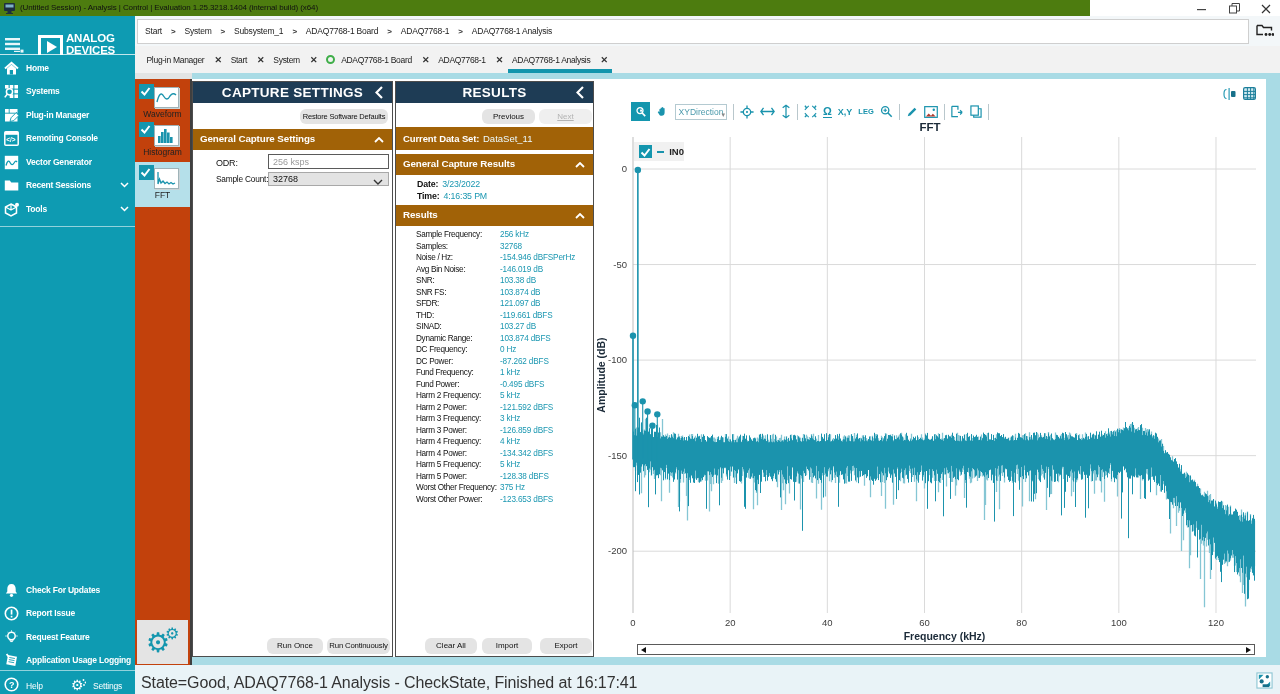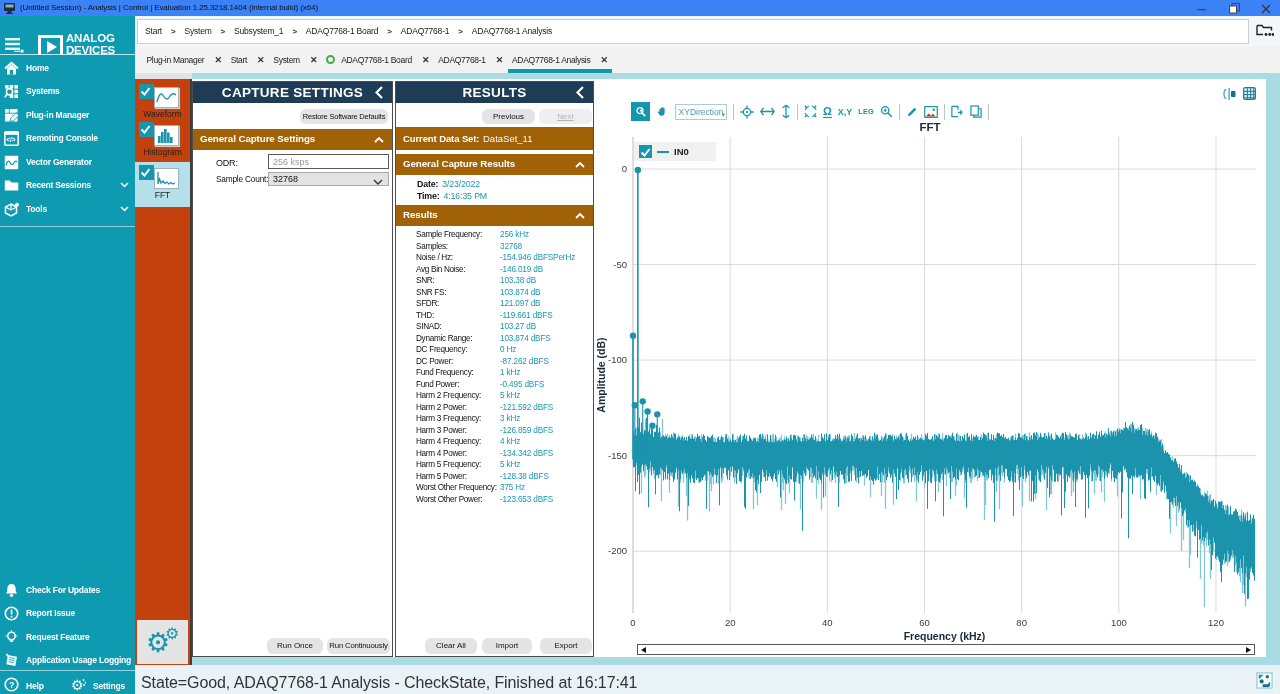--- a/index.html
+++ b/index.html
@@ -1,21 +1,21 @@
 <!DOCTYPE html>
 <html><head>
 <meta charset="utf-8">
 <style>
   * { margin:0; padding:0; box-sizing:border-box; }
   html,body { width:1280px; height:694px; overflow:hidden; }
   body { font-family:"Liberation Sans", sans-serif; position:relative; background:#ffffff; }
   .abs { position:absolute; }
 
   
-  #titlebar { left:0; top:0; width:1280px; height:16px; background:#3b82f6; }
+  #titlebar { left:0; top:0; width:1090px; height:16px; background:#4d7c0f; }
   #app-icon { left:4px; top:3px; width:11px; height:11px; }
   #title-text { left:20px; top:2px; font-size:8px; letter-spacing:-0.1px; color:#111; white-space:nowrap; line-height:12px; }
   .winbtn { top:0px; width:28px; height:16px; text-align:center; }
   .winbtn svg { margin-top:3px; }
   #btn-min { left:1188px; }
   #btn-restore { left:1220px; }
   #btn-close { left:1252px; }
 
   
   #logo-block { left:0; top:16px; width:135px; height:39px; background:#0e9bb2; }
@@ -25,21 +25,21 @@
   #adi-logo-box { left:38px; top:19px; width:25px; height:24px; border:3px solid #fff; background:#0e9bb2; display:flex; align-items:center; justify-content:center; }
   #adi-logo-tri { width:0; height:0; border-top:6px solid transparent; border-bottom:6px solid transparent; border-left:10px solid #fff; margin-left:2px; }
   #adi-name { left:66px; top:17px; color:#fff; font-weight:700; font-size:11.5px; line-height:11.5px; letter-spacing:-0.2px; }
   #adi-tagline { left:0px; top:45px; width:135px; text-align:center; color:#eafcff; font-size:5.5px; letter-spacing:0.2px; }
 
   .side-item { position:absolute; left:0; width:135px; height:16px; color:#fff; }
   .side-item .lbl { position:absolute; left:26px; top:2px; font-size:8.5px; letter-spacing:-0.2px; font-weight:700; white-space:nowrap; }
   .side-item .ic { position:absolute; left:4px; top:0px; width:15px; height:15px; }
   .side-item .chev { position:absolute; left:120px; top:4px; }
   .side-div { position:absolute; left:0; width:135px; height:1px; background:rgba(255,255,255,0.55); }
-  #help-item .lbl, #settings-item .lbl { position:absolute; font-size:8.5px; letter-spacing:-0.2px; font-weight:700; color:#fff; top:4px; }
+  #help-item .lbl, #settings-item .lbl { position:absolute; font-size:8.5px; letter-spacing:-0.2px; font-weight:400; color:#fff; top:4px; }
 
   
   #breadcrumb-row { left:135px; top:16px; width:1145px; height:30px; background:#f3f7f9; }
   #bc-box { position:absolute; left:2px; top:3px; width:1112px; height:25px; background:#fff; border:1px solid #cfcfcf; }
   #breadcrumb { left:10px; top:10px; font-size:8.5px; letter-spacing:-0.2px; color:#222; display:flex; gap:9px; white-space:nowrap; }
   .bc-sep { color:#333; font-weight:700; font-size:8px; margin-top:0.5px; }
   #folder-icon { left:1121px; top:7px; width:18px; height:15px; }
   #tab-row { left:135px; top:46px; width:1145px; height:27px; background:#f2f2f2; display:flex; align-items:stretch; padding-left:7px; }
   .tab { position:relative; display:flex; align-items:center; gap:10px; padding:0 4.5px; font-size:8.5px; letter-spacing:-0.3px; color:#222; }
   .tab .x { font-size:9px; font-weight:700; color:#333; }
@@ -108,21 +108,21 @@
 
   
   #chart-area { left:594px; top:79px; width:672px; height:578px; background:#fff; }
   #chart-corner-icons { position:absolute; right:10px; top:8px; display:flex; gap:7px; align-items:center; }
   #chart-toolbar { position:absolute; left:37px; top:23px; height:19px; display:flex; align-items:center; gap:6px; }
   .tbsep { width:1px; height:16px; background:#b9c7cc; }
   .tbtxt { color:#1993ad; font-weight:700; font-size:9px; }
   #xy-box { width:52px; height:16px; border:1px solid #b4cad1; color:#4c9aac; font-size:8.5px; line-height:14px; text-align:center; position:relative; }
   #xy-box .c { position:absolute; right:1px; bottom:-3px; font-size:7px; color:#666; }
   #chart-title { position:absolute; left:0; top:42px; width:672px; text-align:center; font-size:11.5px; font-weight:700; color:#1b2a38; }
-  #legend { position:absolute; left:40px; top:63px; width:82px; height:19px; background:#f1f1f1; display:flex; align-items:center; gap:5px; padding-left:5px; }
+  #legend { position:absolute; left:40px; top:63px; width:50px; height:19px; background:#f1f1f1; display:flex; align-items:center; gap:5px; padding-left:5px; }
   #legend .cb { width:13px; height:13px; background:#1496ae; position:relative; }
   #legend .line { width:12px; height:2px; background:#1a93ad; }
   #legend .t { font-size:9.5px; font-weight:700; color:#222; }
   #scrollbar { position:absolute; left:43px; top:565px; width:618px; height:11px; border:1px solid #5a5a5a; background:#fff; }
   #scrollbar .la { position:absolute; left:3px; top:2px; width:0; height:0; border-top:3px solid transparent; border-bottom:3px solid transparent; border-right:5px solid #111; }
   #scrollbar .ra { position:absolute; right:3px; top:2px; width:0; height:0; border-top:3px solid transparent; border-bottom:3px solid transparent; border-left:5px solid #111; }
 
   
   #statusbar { left:135px; top:665px; width:1145px; height:29px; background:#e9f3f7; }
   #status-text { position:absolute; left:6px; top:9px; font-size:16px; letter-spacing:-0.1px; color:#333; }

